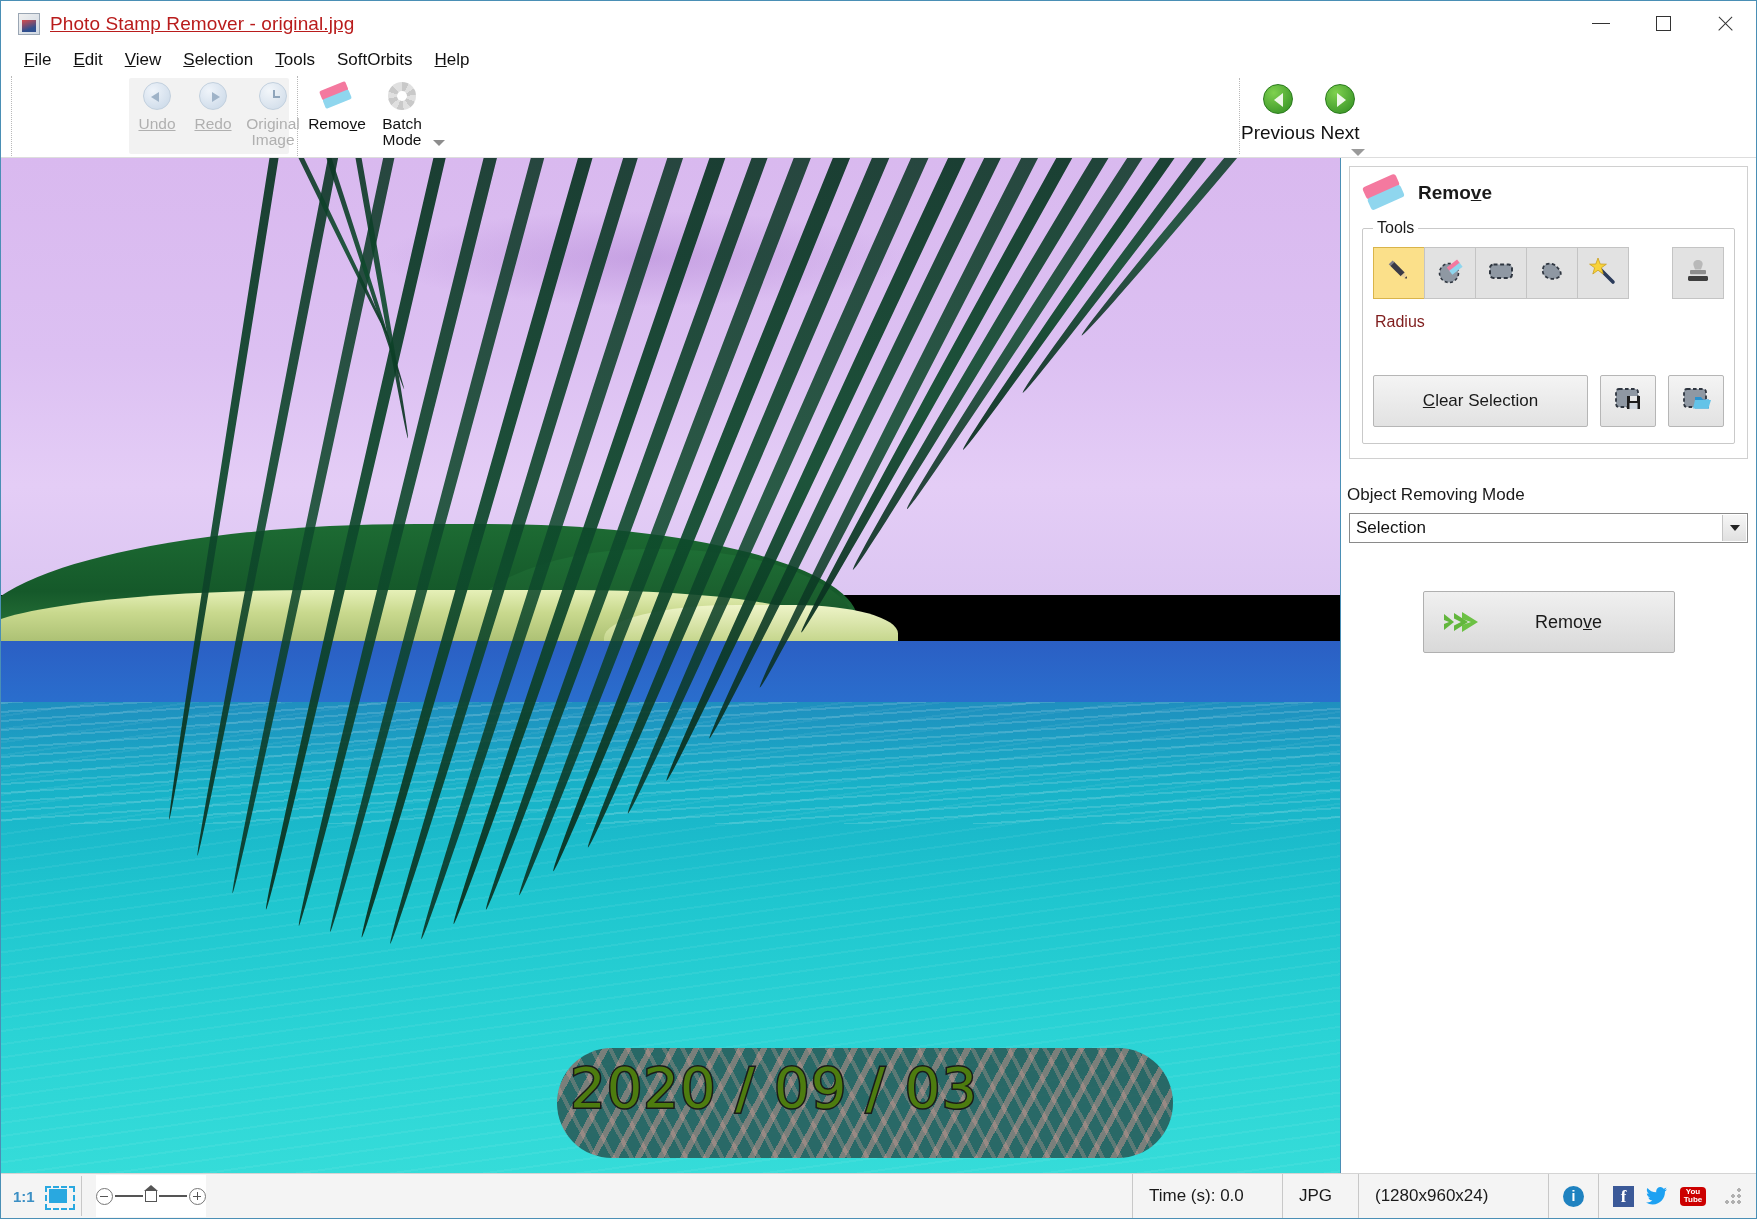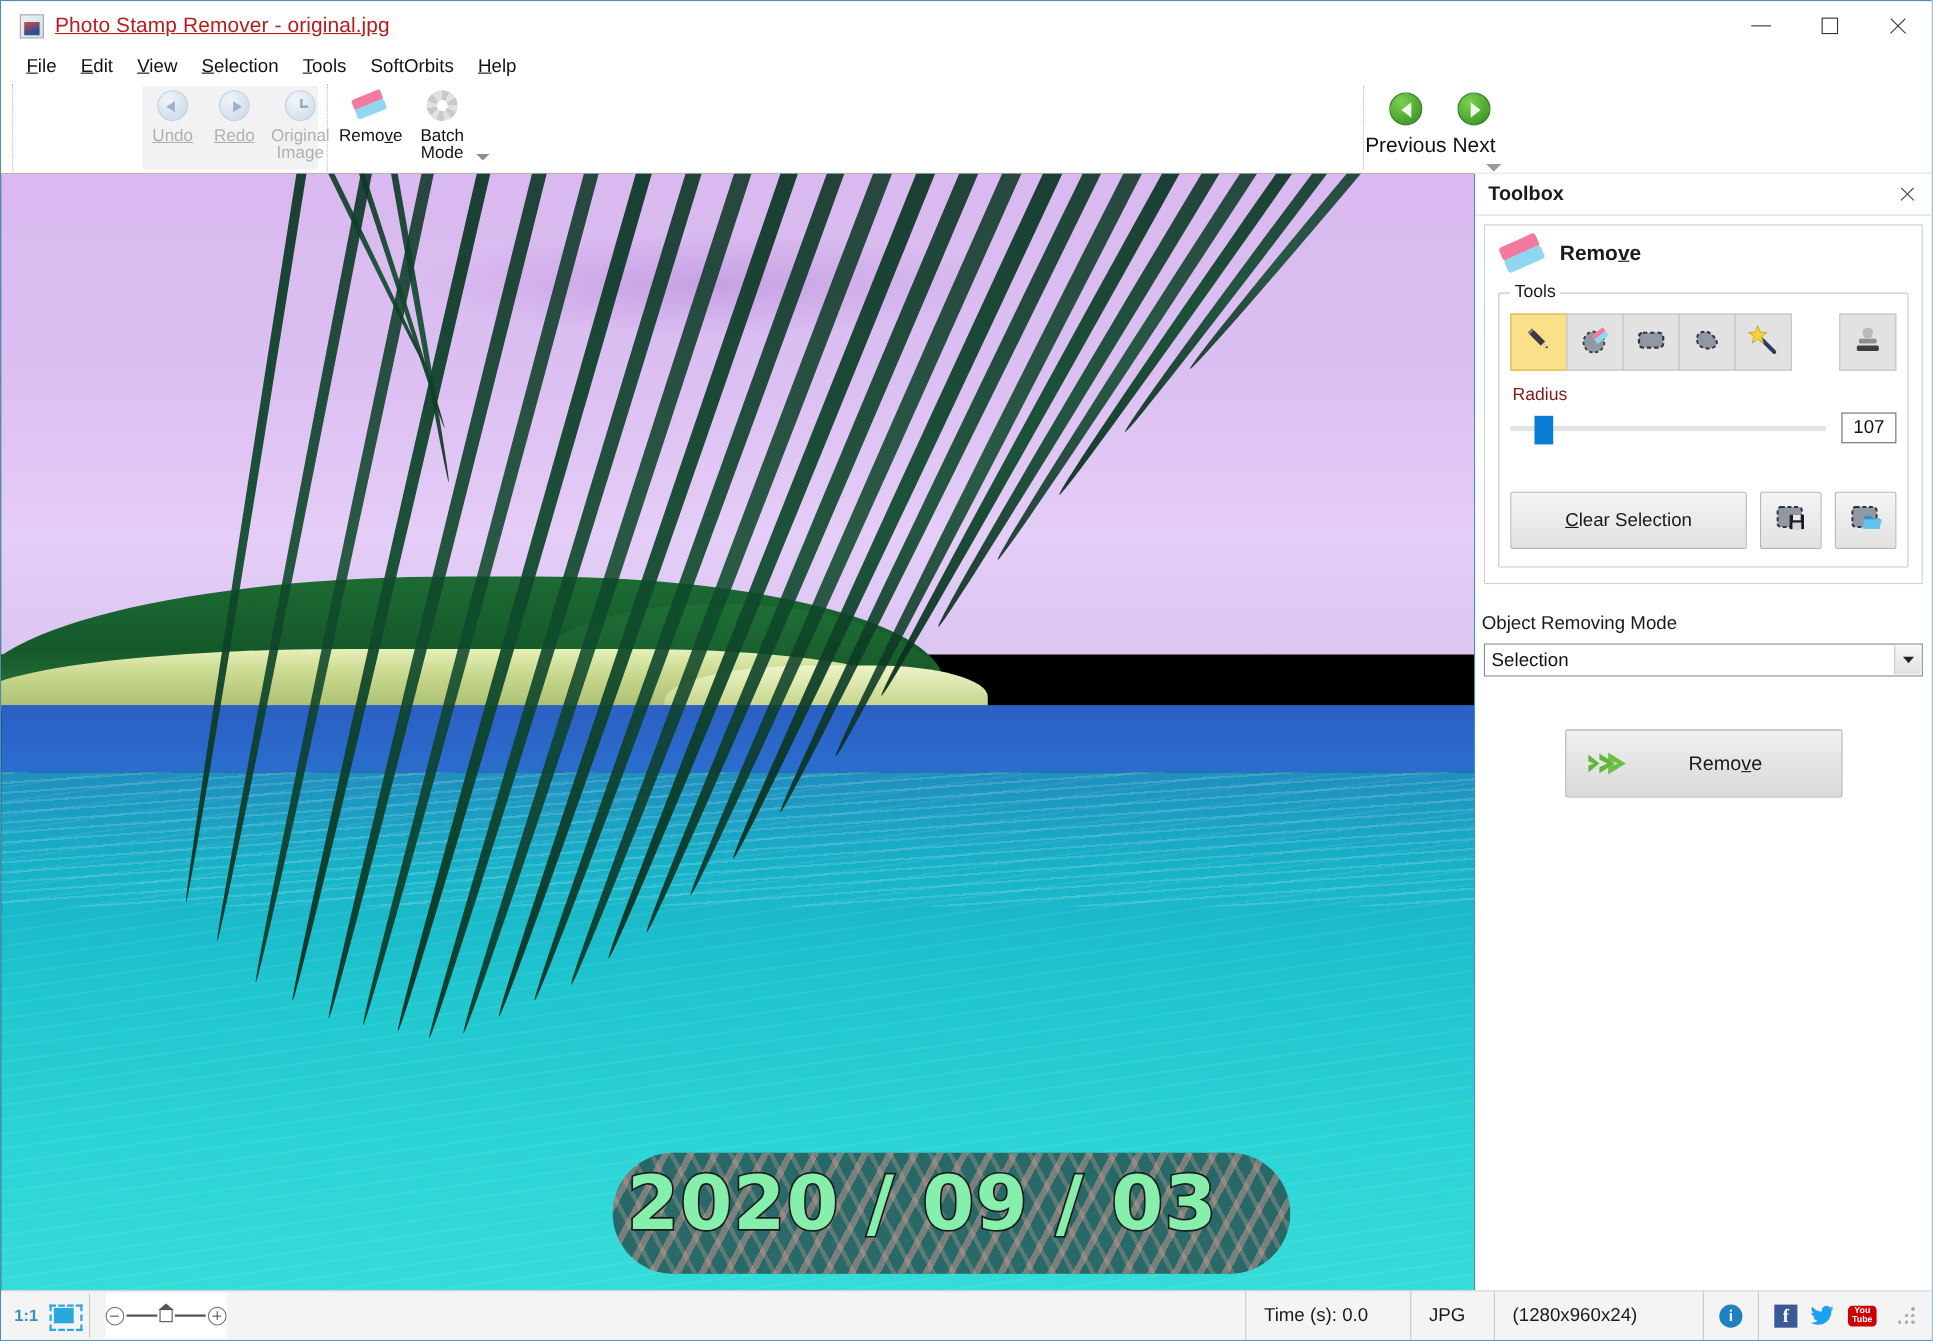--- a/index.html
+++ b/index.html
@@ -258,22 +258,22 @@
   .wm-blob::before {
     content:""; position:absolute; inset:0;
     background:
       repeating-linear-gradient(118deg, rgba(240,95,85,0.40) 0 6px, rgba(240,95,85,0) 6px 20px),
       repeating-linear-gradient(62deg, rgba(235,110,95,0.26) 0 4px, rgba(235,110,95,0) 4px 16px);
     mix-blend-mode: screen;
   }
   .wm-text {
     position:absolute; left: 42.5%; top: 88.3%;
     font-family: "DejaVu Sans", sans-serif;
-    font-weight: 700; font-size: 68px; letter-spacing: 1px;
-    color: #86efac;
+    font-weight: 400; font-size: 56px; letter-spacing: 1px;
+    color: #4d7c0f;
     -webkit-text-stroke: 3px #1a1a1a;
     paint-order: stroke fill;
     white-space: nowrap;
   }
 
   
   .toolbox {
     position: absolute; top: 158px; left: 1339px; right: 0; bottom: 45px;
     background: #ffffff; border-left: 1px solid #4a8fb5;
   }
@@ -588,24 +588,20 @@
           <div class="leaf" style="left:318.7px; top:-20.3px;width:5px; height:264.2px;transform:rotate(-18deg);opacity:0.9;"></div>
           <div class="leaf" style="left:350.8px; top:-20.3px;width:6px; height:304.8px;transform:rotate(-10deg);opacity:0.9;"></div>
         </div>
 
       <div class="wm-blob"></div>
       <div class="wm-text">2020 / 09 / 03</div>
     </div>
   </div>
 
   <div class="toolbox">
-    <div class="tb-header">
-      <div class="tb-title">Toolbox</div>
-      <div class="tb-close"></div>
-    </div>
 
     <div class="remove-card">
       <div class="rc-head">
         <div class="rc-eraser"></div>
         <div class="rc-title">Remo<u>v</u>e</div>
       </div>
 
       <fieldset class="tools-fs">
         <legend>Tools</legend>
         <div class="tool-row">
@@ -666,27 +662,20 @@
                 <path d="M15 4 C18.6 4, 20.4 6.6, 19.4 9.6 L18 13.6 L12 13.6 L10.6 9.6 C9.6 6.6, 11.4 4, 15 4 Z" fill="#b9b9b9"></path>
                 <rect x="7" y="14" width="16" height="4.2" rx="1" fill="#8e8e8e"></rect>
                 <rect x="5" y="20" width="20" height="5" rx="1.4" fill="#3f3f3f"></rect>
               </svg>
             </span>
           </div>
 
         </div>
 
         <div class="radius-lbl">Radius</div>
-        <div class="radius-row">
-          <div class="slider">
-            <div class="slider-track"></div>
-            <div class="slider-thumb" id="radius-thumb" style="left: 7.5%;"></div>
-          </div>
-          <div class="radius-box">107</div>
-        </div>
 
         <div class="clear-row">
           <div class="btn-clear"><u>C</u>lear Selection</div>
           <div class="icon-btn">
             <span>
               <svg width="30" height="28" viewBox="0 0 30 28">
                 <rect x="3" y="4" width="22" height="18" rx="3" fill="#8f98a3" stroke="#2f3640" stroke-width="1.8" stroke-dasharray="3.6,2.4"></rect>
                 <rect x="14" y="11" width="13" height="13" fill="#1c1c1c"></rect>
                 <rect x="17" y="11" width="7" height="5" fill="#e8e8e8"></rect>
                 <rect x="16.5" y="18" width="8" height="6" fill="#cfd6dd"></rect>

